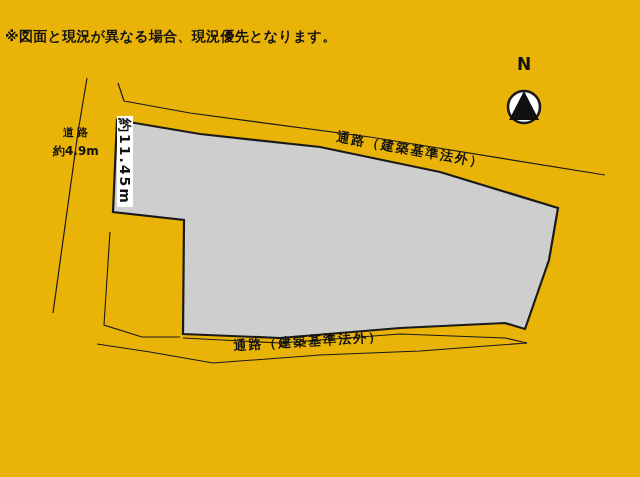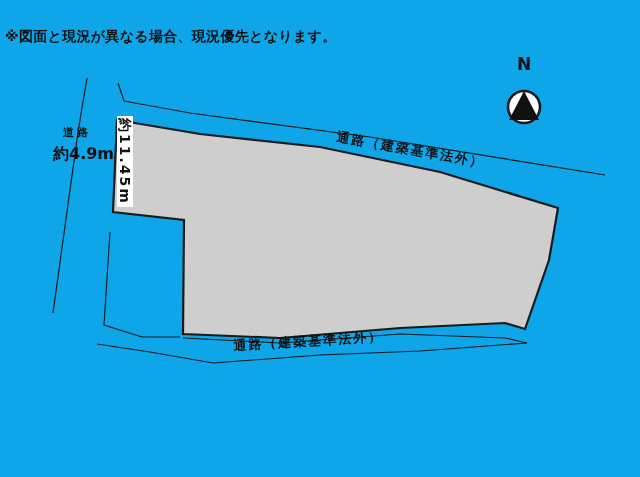--- a/index.html
+++ b/index.html
@@ -1,29 +1,29 @@
 <!DOCTYPE html>
 <html><head>
 <meta charset="utf-8">
 <style>
   html,body{margin:0;padding:0;background:#ffffff;}
   .canvas{
     position:relative;
     width:640px;height:477px;
-    background:#0ea5e9;
+    background:#eab308;
     overflow:hidden;
     font-family:"DejaVu Sans",sans-serif;
     color:#111;
   }
   .canvas svg{position:absolute;left:0;top:0;}
   .lbl{position:absolute;white-space:nowrap;font-weight:bold;line-height:1.15;}
   .disclaimer{left:5px;top:28px;font-size:14px;letter-spacing:0.3px;}
   .north-n{left:514px;top:55px;width:20px;text-align:center;font-size:17px;}
   .road-name{left:63px;top:127px;font-size:11px;letter-spacing:3px;}
-  .road-width{left:53px;top:145px;font-size:16px;}
+  .road-width{left:53px;top:145px;font-size:12px;}
   .west-len{
     left:133px;top:116px;
     transform:rotate(90deg);
     transform-origin:0 0;
     font-size:14px;letter-spacing:2px;
     background:#ffffff;padding:0 2px;
   }
   .passage-top{
     left:338px;top:130px;
     transform:rotate(10deg);

